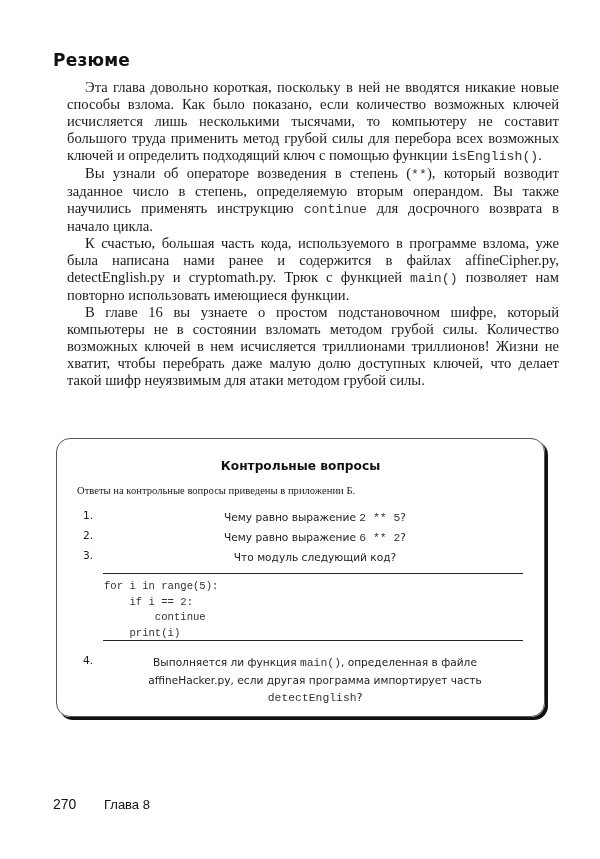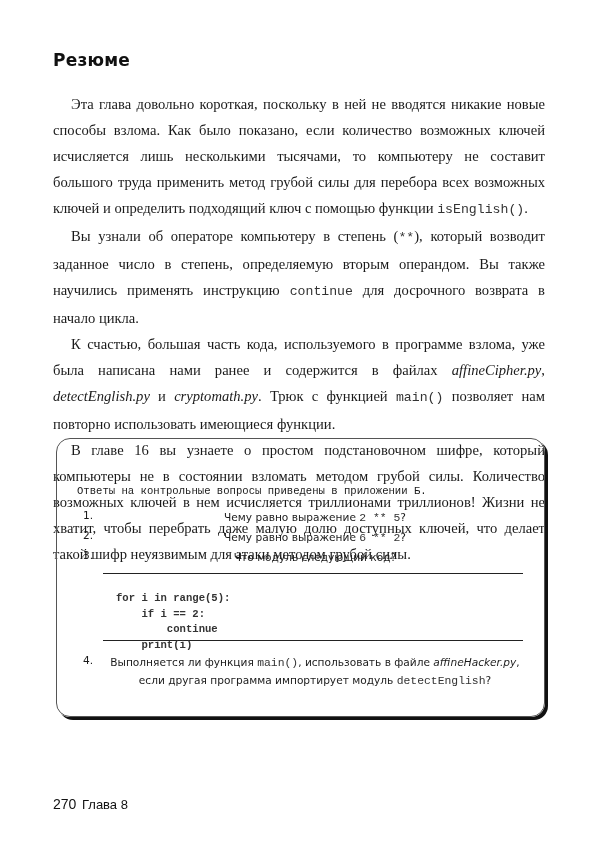--- a/index.html
+++ b/index.html
@@ -4,79 +4,80 @@
   <style>
     html, body { margin: 0; padding: 0; background: #ffffff; }
     body { width: 600px; height: 859px; position: relative; overflow: hidden; color: #1a1a1a; }
     .page { position: absolute; left: 0; top: 0; width: 600px; height: 636px; }
     .heading {
       position: absolute; left: 53px; top: 50px;
       font-family: "DejaVu Sans", sans-serif; font-weight: bold; font-size: 17px;
       letter-spacing: 0.2px; color: #111;
     }
     .body-text {
-      position: absolute; left: 53px; top: 79px; width: 492px;
-      font-family: "Liberation Serif", serif; font-size: 14.6px; line-height: 26px;
-      text-align: justify; color: #1a1a1a; margin-top: 12px;
+      position: absolute; left: 67px; top: 79px; width: 492px;
+      font-family: "Liberation Serif", serif; font-size: 14.6px; line-height: 17px;
+      text-align: justify; color: #1a1a1a;
     }
     .body-text p { margin: 0; text-indent: 18px; }
     .mono { font-family: "Liberation Mono", monospace; font-size: 13.2px; color: #333; }
-    .it { font-style: italic; }
+    .it { }
     .box {
       position: absolute; left: 56px; top: 438px; width: 487px; height: 277px;
       border: 1px solid #555; border-radius: 14px;
       box-shadow: 3px 3px 0 0 #111;
     }
     .box-inner { position: absolute; left: 0; top: 0; right: 0; bottom: 0; }
     .box-title {
       position: absolute; left: 0; right: 0; top: 20px; text-align: center;
       font-family: "DejaVu Sans", sans-serif; font-weight: bold; font-size: 12.2px; color: #111;
     }
     .box-intro {
       position: absolute; left: 20px; top: 46px;
-      font-family: Liberation Mono, monospace; font-size: 10.6px; color: #1a1a1a;
+      font-family: Liberation Serif, serif; font-size: 10.6px; color: #1a1a1a;
     }
     .q {
       position: absolute; left: 26px;
       font-family: "DejaVu Sans", sans-serif; font-size: 10.6px; color: #1a1a1a;
       display: flex;
     }
     .q .num { width: 27px; flex: none; }
     .q .txt { width: 410px; line-height: 17px; text-align: center; }
     .q .mono { font-size: 11.4px; color: #333; }
     .code-block {
       position: absolute; left: 46px; top: 134px; width: 420px; height: 66px;
       border-top: 1px solid #222; border-bottom: 1px solid #222;
     }
     .code-block pre {
-      margin: 12px; position: absolute; left: 1px; top: 5px;
-      font-family: "Liberation Mono", monospace; font-size: 10.6px; line-height: 15.5px; color: #333; font-weight: bold;
+      margin: 0; position: absolute; left: 1px; top: 5px;
+      font-family: "Liberation Mono", monospace; font-size: 10.6px; line-height: 15.5px; color: #333;
     }
     .footer {
       position: absolute; left: 53px; top: 796px;
       font-family: "Liberation Sans", sans-serif; font-size: 13px; color: #111;
     }
-    .footer .page-num { font-size: 14px; margin-right: 2px; }
+    .footer .page-num { font-size: 14px; margin-right: 24px; }
   </style>
 </head>
 <body>
 
 <div class="page">
 
   <div class="heading">Резюме</div>
 
   <div class="body-text">
     <p><span>Эта глава довольно короткая, поскольку в ней не вводятся никакие новые способы взлома. Как было показано, если количество возможных ключей исчисляется лишь несколькими тысячами, то компьютеру не составит большого труда применить метод грубой силы для перебора всех возможных ключей и определить подходящий ключ с помощью функции </span><span class="mono">isEnglish()</span><span>.</span></p>
-    <p><span>Вы узнали об операторе компьютеру в степень (</span><span class="mono">**</span><span>), который возводит заданное число в степень, определяемую вторым операндом. Вы также научились применять инструкцию </span><span class="mono">continue</span><span> для досрочного возврата в начало цикла.</span></p>
+    <p><span>Вы узнали об операторе возведения в степень (</span><span class="mono">**</span><span>), который возводит заданное число в степень, определяемую вторым операндом. Вы также научились применять инструкцию </span><span class="mono">continue</span><span> для досрочного возврата в начало цикла.</span></p>
     <p><span>К счастью, большая часть кода, используемого в программе взлома, уже была написана нами ранее и содержится в файлах </span><span class="it">affineCipher.py</span><span>, </span><span class="it">detectEnglish.py</span><span> и </span><span class="it">cryptomath.py</span><span>. Трюк с функцией </span><span class="mono">main()</span><span> позволяет нам повторно использовать имеющиеся функции.</span></p>
     <p><span>В главе 16 вы узнаете о простом подстановочном шифре, который компьютеры не в состоянии взломать методом грубой силы. Количество возможных ключей в нем исчисляется триллионами триллионов! Жизни не хватит, чтобы перебрать даже малую долю доступных ключей, что делает такой шифр неуязвимым для атаки методом грубой силы.</span></p>
   </div>
 
   <div class="box">
     <div class="box-inner">
+      <div class="box-title">Контрольные вопросы</div>
       <div class="box-intro">Ответы на контрольные вопросы приведены в приложении Б.</div>
 
       <div class="q" style="top:70px;">
         <span class="num">1.</span>
         <span class="txt"><span>Чему равно выражение </span><span class="mono">2 ** 5</span><span>?</span></span>
       </div>
 
       <div class="q" style="top:90px;">
         <span class="num">2.</span>
         <span class="txt"><span>Чему равно выражение </span><span class="mono">6 ** 2</span><span>?</span></span>
@@ -89,21 +90,21 @@
 
       <div class="code-block">
         <pre>for i in range(5):
     if i == 2:
         continue
     print(i)</pre>
       </div>
 
       <div class="q" style="top:215px;">
         <span class="num">4.</span>
-        <span class="txt"><span>Выполняется ли функция </span><span class="mono">main()</span><span>, использовать в файле </span><span class="it">affineHacker.py</span><span>, если другая программа импортирует модуль </span><span class="mono">detectEnglish</span><span>?</span></span>
+        <span class="txt"><span>Выполняется ли функция </span><span class="mono">main()</span><span>, определенная в файле </span><span class="it">affineHacker.py</span><span>, если другая программа импортирует часть </span><span class="mono">detectEnglish</span><span>?</span></span>
       </div>
     </div>
   </div>
 
   <div class="footer">
     <span class="page-num">270</span>
     <span>Глава 8</span>
   </div>
 
 </div>

